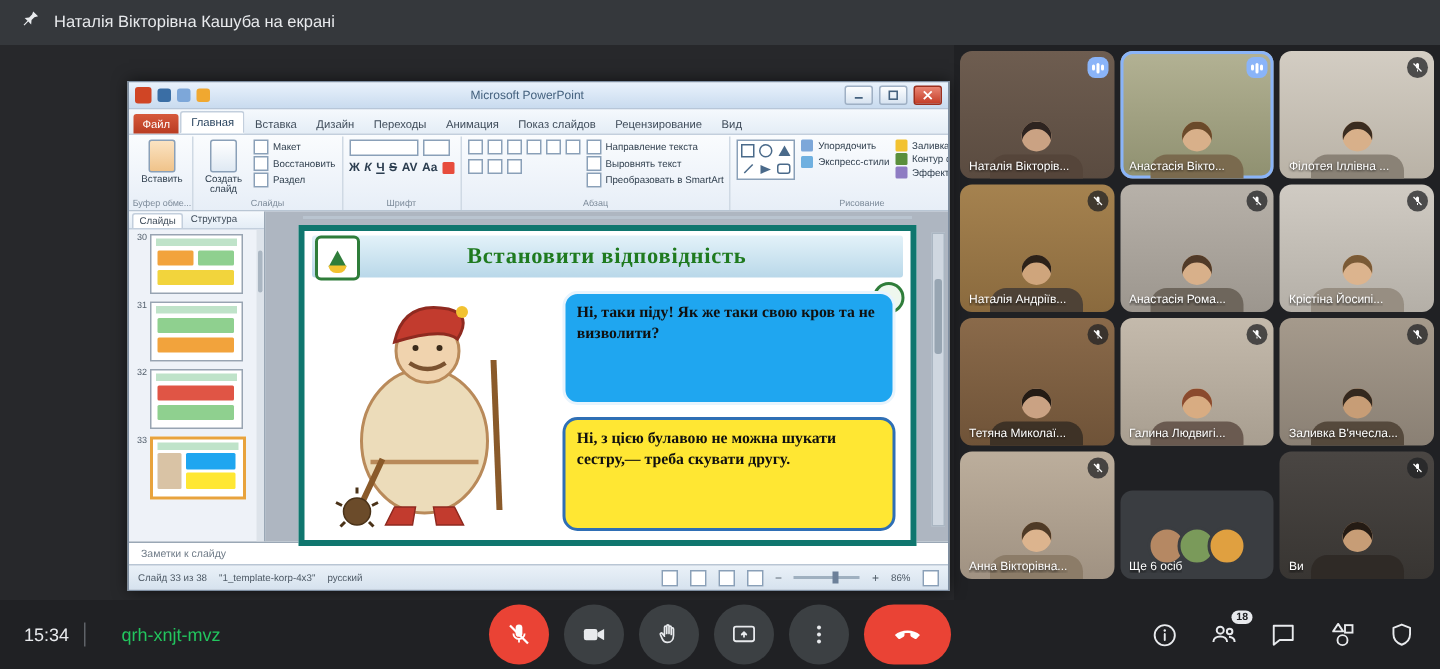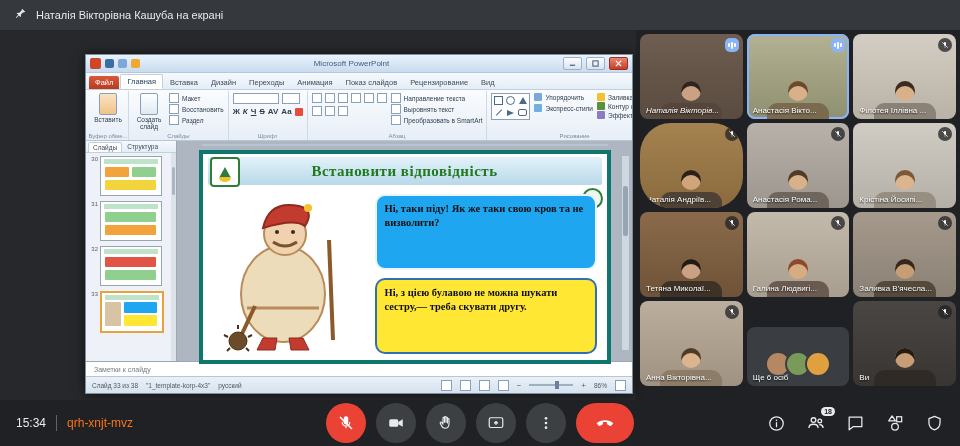--- a/index.html
+++ b/index.html
@@ -87,22 +87,22 @@
   .sbar .spacer{flex:1;}
   .viewbox{width:9px;height:9px;border:1px solid #8aa0b8;background:#fff;}
   .ztrack{width:44px;height:2px;background:#9fb0c0;position:relative;}
   .ztrack i{position:absolute;left:26px;top:-3px;width:4px;height:8px;background:#6c8099;}
   .zsign{font-size:8px;color:#4e5a66;}
 
   
   .grid{width:324px;flex:none;padding:4px;display:grid;grid-template-columns:repeat(3,1fr);grid-auto-rows:85px;gap:4px;overflow:hidden;box-sizing:border-box;}
   .tile{position:relative;border-radius:8px;overflow:hidden;background:#555;}
   .tile.speaking{outline:2px solid #8ab4f8;outline-offset:-2px;}
-  .t1{background:linear-gradient(#6e5d50,#5a4b40);font-style:italic;} .t2{background:linear-gradient(#b3b294,#8f9070);}
-  .t3{background:linear-gradient(#d3cdc3,#b9b2a6);} .t4{background:linear-gradient(#a5824f,#8a6a3e);border-radius:31px;}
+  .t1{background:linear-gradient(#6e5d50,#5a4b40);} .t2{background:linear-gradient(#b3b294,#8f9070);}
+  .t3{background:linear-gradient(#d3cdc3,#b9b2a6);} .t4{background:linear-gradient(#a5824f,#8a6a3e);}
   .t5{background:linear-gradient(#b7b1a9,#9c968e);} .t6{background:linear-gradient(#d0cbc3,#b4afa7);}
   .t7{background:linear-gradient(#8a6a4a,#6f5338);} .t8{background:linear-gradient(#c4baac,#a89e90);padding-left:19px;}
   .t9{background:linear-gradient(#a59a8c,#8a8074);} .t10{background:linear-gradient(#bcae9c,#a09282);}
   .t11{background:#3a3d41;margin-top:26px;} .t12{background:linear-gradient(#4a4643,#383532);}
   .person{position:absolute;bottom:-6px;left:50%;transform:translateX(-50%);width:62px;height:44px;}
   .person::before{content:"";position:absolute;top:0;left:50%;transform:translateX(-50%);width:20px;height:20px;border-radius:50%;background:var(--skin,#d2a87f);box-shadow:inset 0 5px 0 var(--hair,rgba(0,0,0,.38));}
   .person::after{content:"";position:absolute;bottom:0;left:0;width:100%;height:22px;border-radius:11px 11px 0 0;background:var(--shirt,#3f3a35);}
   .pname{position:absolute;left:6px;bottom:4px;max-width:88%;font-size:8px;color:#fff;text-shadow:0 1px 2px rgba(0,0,0,.85);white-space:nowrap;overflow:hidden;}
   .badge{position:absolute;top:4px;right:4px;width:14px;height:14px;border-radius:50%;background:rgba(32,33,36,.75);display:flex;align-items:center;justify-content:center;}
   .badge.sound{background:#8ab4f8;border-radius:5px;gap:1px;}
@@ -110,21 +110,21 @@
   .badge.sound i:nth-child(1){height:4px;} .badge.sound i:nth-child(2){height:7px;} .badge.sound i:nth-child(3){height:4px;}
   .avgroup{position:absolute;top:24px;left:50%;transform:translateX(-50%);display:flex;}
   .av{width:22px;height:22px;border-radius:50%;border:2px solid #3a3d41;margin-left:-6px;}
   .av:first-child{margin-left:0;}
   .a1{background:#b58863;} .a2{background:#7a9a5a;} .a3{background:#e0a040;}
 
   
   .bbar{height:46px;background:#202124;display:flex;align-items:center;padding:0 16px;flex:none;position:relative;}
   .bleft{display:flex;align-items:center;gap:10px;font-size:12px;color:#e8eaed;}
   .bsep{width:1px;height:16px;background:#5f6368;}
-  .bcode{color:#f97316;}
+  .bcode{color:#22c55e;margin-left:14px;}
   .controls{position:absolute;left:50%;transform:translateX(-50%);display:flex;gap:10px;align-items:center;}
   .ctl{width:40px;height:40px;border-radius:50%;background:#3c4043;display:flex;align-items:center;justify-content:center;}
   .ctl.red{background:#ea4335;}
   .ctl.end{width:58px;border-radius:20px;}
   .bright{margin-left:auto;display:flex;gap:20px;align-items:center;}
   .ricon{position:relative;display:flex;align-items:center;justify-content:center;}
   .cbadge{position:absolute;top:-6px;right:-9px;background:#e8eaed;color:#202124;font-size:7px;font-weight:bold;padding:1px 3px;border-radius:7px;}
 </style>
 </head>
 <body>

